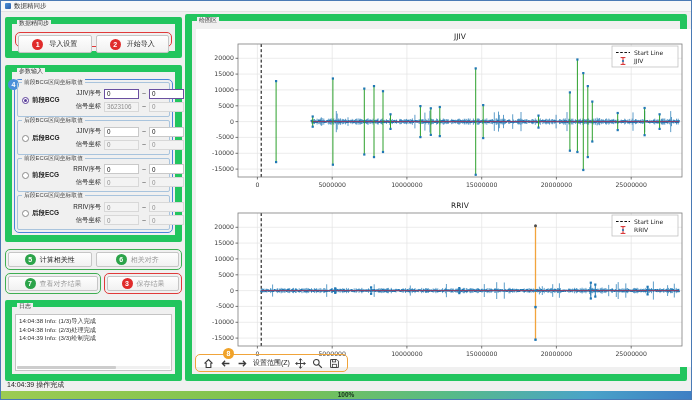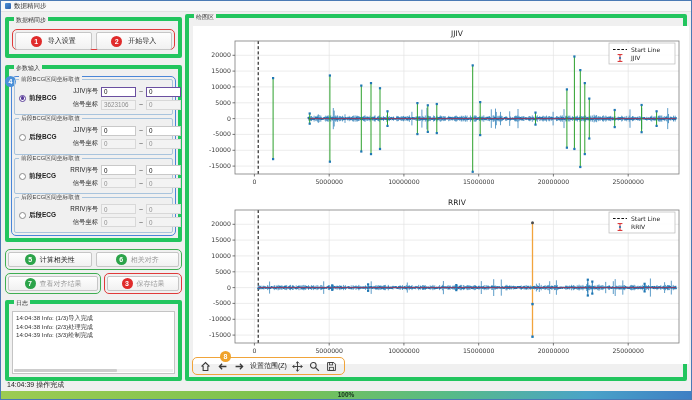--- a/index.html
+++ b/index.html
@@ -2,21 +2,21 @@
 <html><head>
 <meta charset="utf-8">
 <style>
   * { margin:0; padding:0; box-sizing:border-box; }
   body { font-family:"Liberation Sans", sans-serif; background:#888; }
   #app { position:relative; width:692px; height:400px; background:#f0f0f0; border:1px solid #4a7ab5; overflow:hidden; }
   
   .titlebar { position:absolute; top:0; left:0; right:0; height:11px; background:#f7f8f9; border-bottom:1px solid #e3e3e3; display:flex; align-items:center; gap:3px; padding-left:4px; font-size:6.5px; color:#333; }
   .appicon { width:6px; height:6px; background:linear-gradient(135deg,#4a90d9,#2c5fa8); border-radius:1px; }
   
-  .gb { position:relative; border:4px solid #22c55e; border-radius:2px; }
+  .gb { position:relative; border:7px solid #22c55e; border-radius:2px; }
   .gb-title { position:absolute; top:-4px; left:5px; background:#f0f0f0; padding:0 2px; font-size:6px; color:#333; line-height:7px; }
   
   #left { position:absolute; left:4px; top:13px; width:177px; bottom:18px; display:flex; flex-direction:column; }
   .annbox { border-radius:5px; display:flex; gap:4px; padding:2px; }
   .ann-red { border:1.5px solid #e03a3a; }
   .ann-green { border:1.5px solid #3fae52; }
   .ann-blue { border:1.5px solid #4a86d8; }
   .btn { flex:1; height:18px; background:linear-gradient(#fefefe,#f1f1f1); border:1px solid #c6c6c6; border-radius:2px; display:flex; align-items:center; justify-content:center; gap:6px; font-size:7px; color:#222; cursor:default; }
   .btn.small { height:15px; gap:4px; }
   .btn.dis { color:#9a9a9a; }

